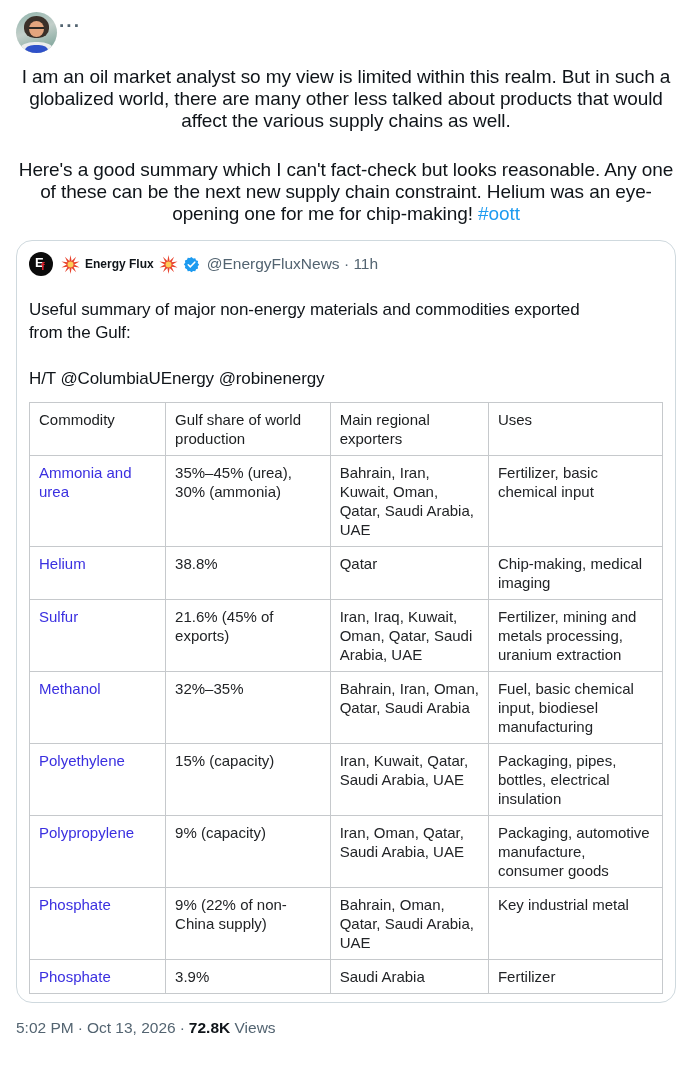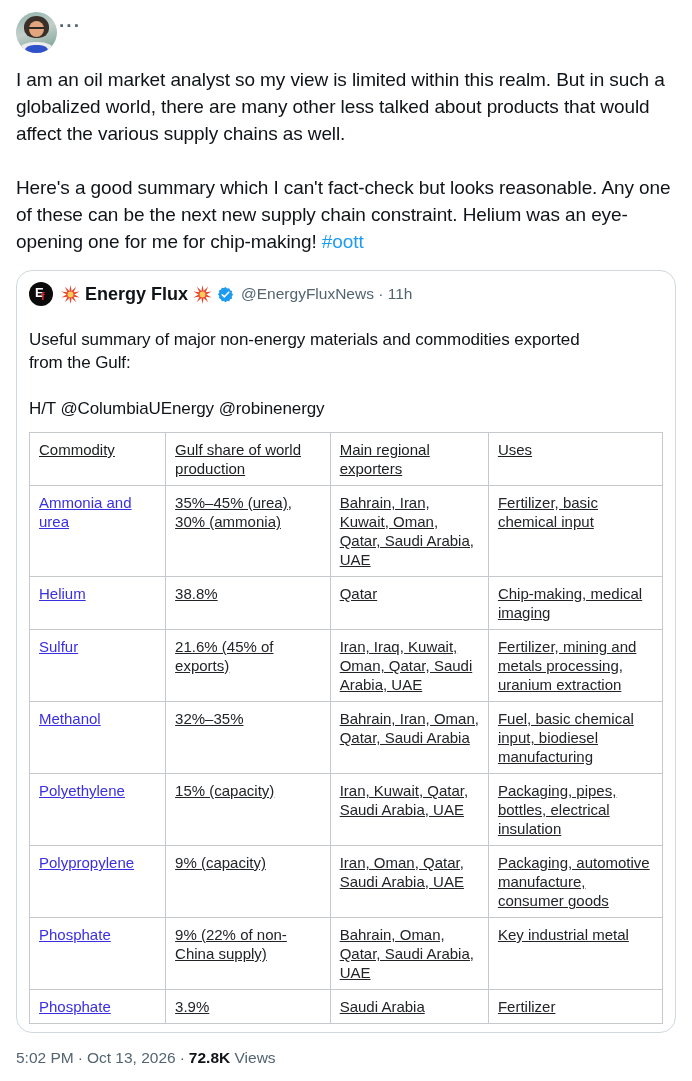--- a/index.html
+++ b/index.html
@@ -22,51 +22,51 @@
   .avatar .glasses { position: absolute; top: 15px; left: 13px; width: 15px; height: 3px; border-top: 2px solid #2c2824; }
   .avatar .shirt { position: absolute; bottom: -5px; left: 4px; width: 33px; height: 16px; background: #ececec; border-radius: 45% 45% 0 0; }
   .avatar .vest { position: absolute; bottom: -5px; left: 9px; width: 23px; height: 13px; background: #2f51c9; border-radius: 40% 40% 0 0; }
   .names { margin-left: 12px; flex: 1 1 auto; padding-top: 1px; }
   .name-row { display: flex; align-items: center; gap: 3px; }
   .display-name { font-weight: bold; font-size: 16px; letter-spacing: -0.1px; cursor: pointer; }
   .badge { width: 18px; height: 18px; display: inline-block; }
   .handle { color: #536471; font-size: 15.5px; margin-top: 3px; cursor: pointer; }
   .more-btn { color: #536471; font-size: 19px; font-weight: bold; letter-spacing: 1px; cursor: pointer; line-height: 1; padding: 4px 2px; }
   
-  .tweet-body { margin-top: 13px; font-size: 19px; line-height: 27px; letter-spacing: -0.1px; }
+  .tweet-body { margin-top: 13px; font-size: 19px; line-height: 22px; letter-spacing: -0.1px; text-align: center; }
   .tweet-body .para + .para { margin-top: 27px; }
   .hashtag { color: #1d9bf0; text-decoration: none; cursor: pointer; }
   
   .quote-card {
     margin-top: 15px; border: 1px solid #cfd9de; border-radius: 16px;
     padding: 11px 12px 8px 12px; cursor: pointer; background: #fff;
   }
   .quote-header { display: flex; align-items: center; gap: 5px; }
   .q-avatar {
     width: 24px; height: 24px; border-radius: 50%; background: #0b0b0b;
     position: relative; overflow: hidden; flex: 0 0 auto; margin-right: 3px;
   }
   .q-avatar .ltr-e { position: absolute; top: 3px; left: 6px; color: #ffffff; font-size: 13px; font-weight: bold; }
   .q-avatar .ltr-f { position: absolute; top: 8px; left: 12px; color: #e3202d; font-size: 11px; font-weight: bold; }
-  .q-name { font-weight: bold; font-size: 18px; }
+  .q-name { font-weight: bold; font-size: 12px; }
   .q-handle { color: #536471; font-size: 15.5px; margin-left: 2px; }
   .burst { width: 19px; height: 19px; display: inline-block; }
   .q-badge { width: 17px; height: 17px; display: inline-block; }
   .quote-text { margin-top: 22px; font-size: 17px; line-height: 23px; letter-spacing: -0.1px; }
   .quote-text .qpara1 { max-width: 585px; }
   .quote-text .qpara2 { margin-top: 23px; }
   
   .gulf-table-wrap { margin-top: 12px; }
   table.gulf-table {
     width: 100%; border-collapse: collapse; table-layout: fixed;
     font-size: 15px; line-height: 19px; color: #222427;
   }
   .gulf-table th, .gulf-table td {
     border: 1px solid #c6c9cc; text-align: left; vertical-align: top;
-    padding: 7px 9px 7px 9px; font-weight: normal; text-decoration: underline;
+    padding: 7px 9px 7px 9px; font-weight: normal;
   }
   .gulf-table col.c1 { width: 21.5%; }
   .gulf-table col.c2 { width: 26%; }
   .gulf-table col.c3 { width: 25%; }
   .gulf-table col.c4 { width: 27.5%; }
   .gulf-table th { color: #1b1d1f; }
   .gulf-table td.commodity { color: #3a2fe0; }
   
   .tweet-footer { margin-top: 16px; color: #536471; font-size: 15.5px; }
   .tweet-footer .views-num { color: #0f1419; font-weight: bold; }

